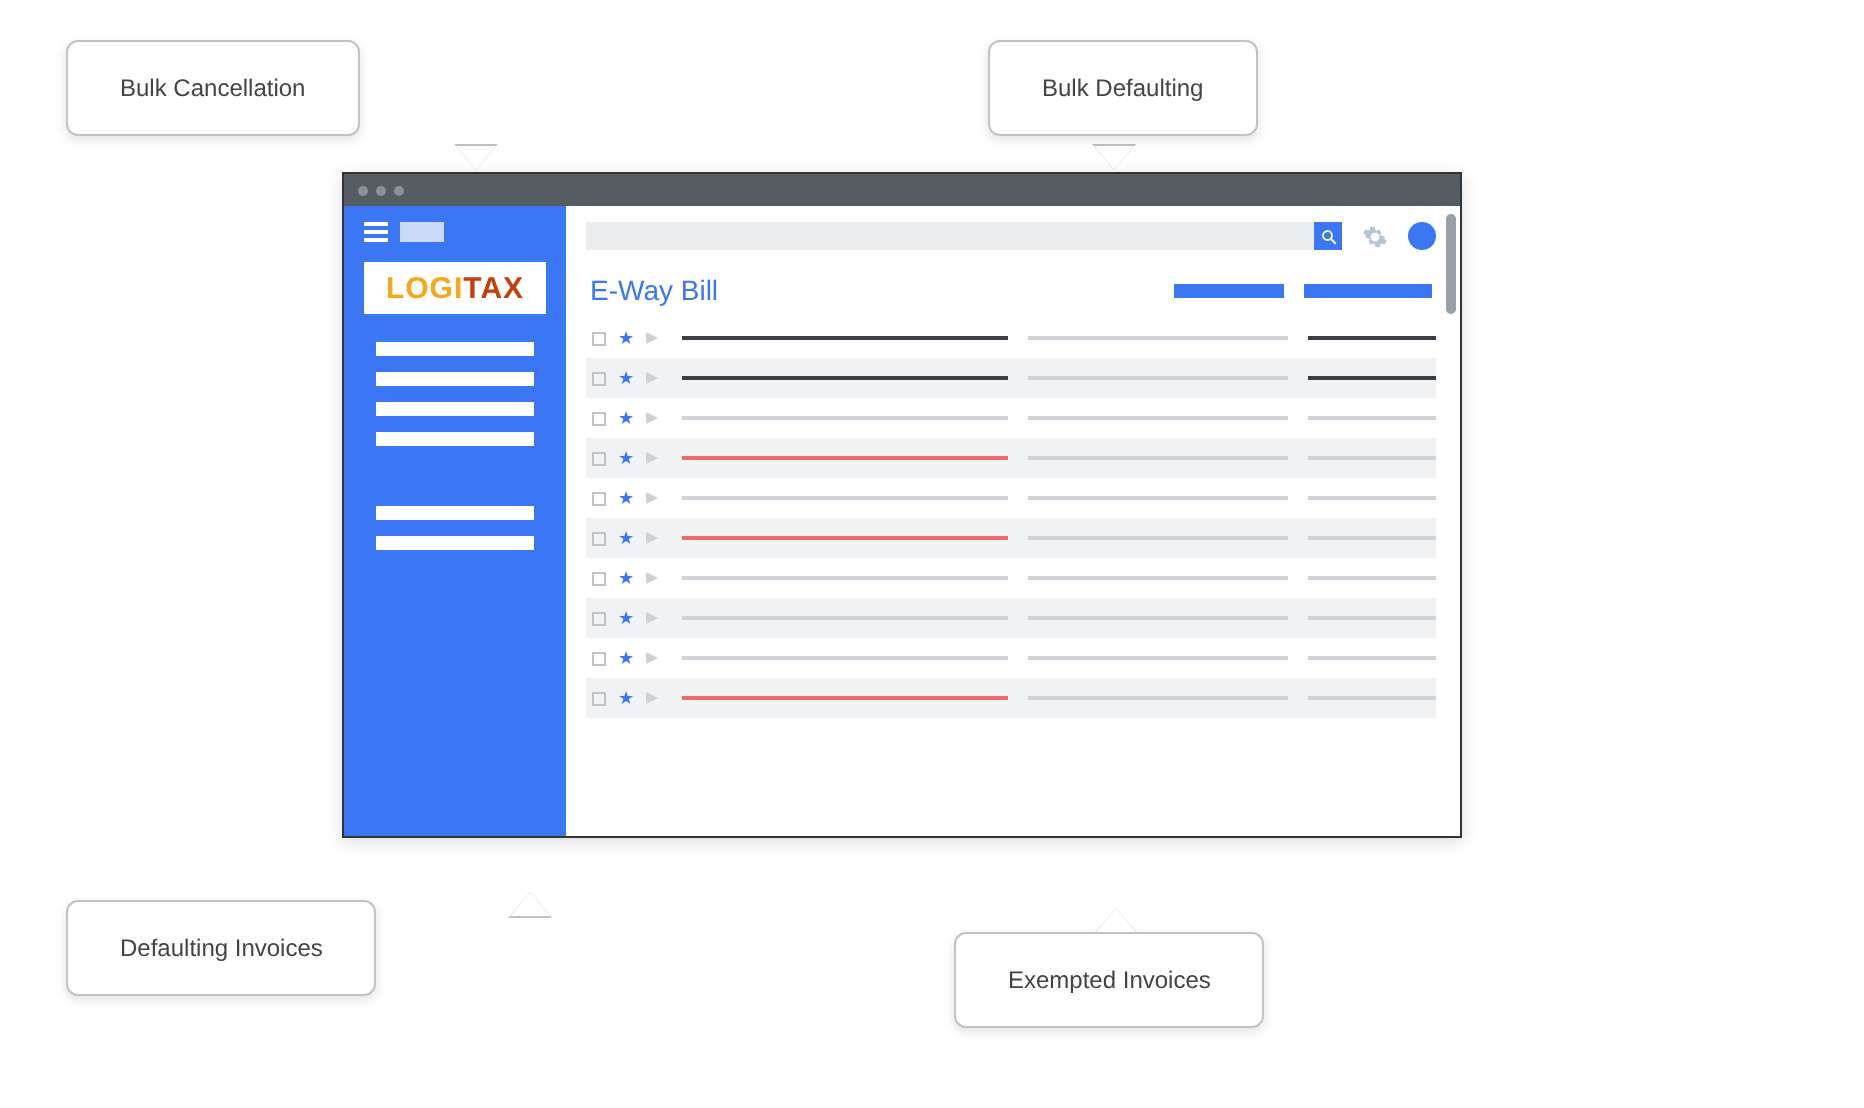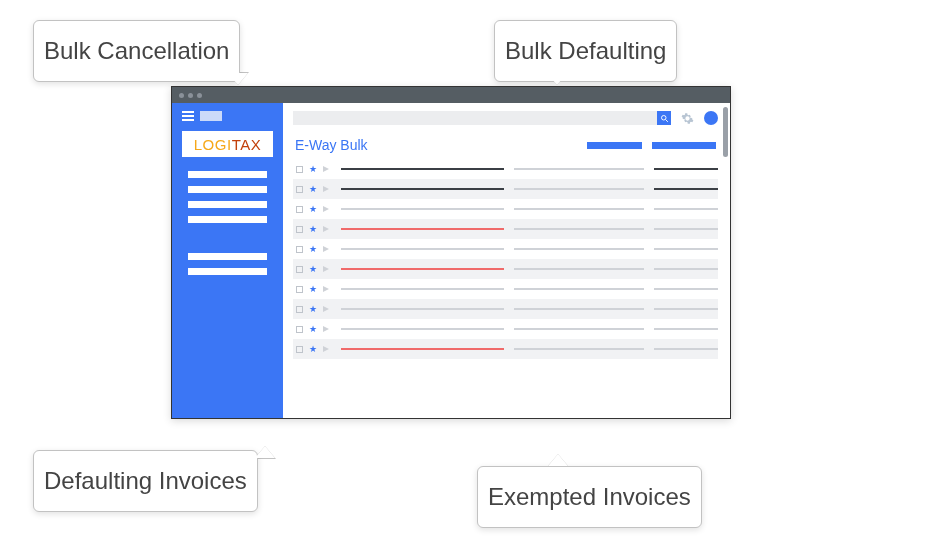--- a/index.html
+++ b/index.html
@@ -1,32 +1,32 @@
 <!DOCTYPE html>
 <html><head>
 <meta charset="utf-8">
 <style>
 *{box-sizing:border-box;margin:0;padding:0}
 body{font-family:-apple-system,BlinkMacSystemFont,"Segoe UI",Arial,sans-serif;background:#fff;width:932px;height:554px;position:relative}
-.callout{position:absolute;background:#fff;border:1px solid #c2c2c2;border-radius:6px;box-shadow:0 2px 6px rgba(0,0,0,0.12);padding:16px 10px;font-size:24px;color:#444;white-space:nowrap}
+.callout{position:absolute;background:#fff;border:1px solid #c2c2c2;border-radius:6px;box-shadow:0 2px 6px rgba(0,0,0,0.12);padding:16px 26px;font-size:12px;color:#444;white-space:nowrap}
 .callout-pointer{position:absolute;width:0;height:0}
 .pointer-down{border-left:10px solid transparent;border-right:10px solid transparent;border-top:12px solid #fff}
 .pointer-down::before{content:"";position:absolute;left:-11px;top:-13px;border-left:11px solid transparent;border-right:11px solid transparent;border-top:13px solid #c2c2c2;z-index:-1}
 .pointer-up{border-left:10px solid transparent;border-right:10px solid transparent;border-bottom:12px solid #fff}
 .pointer-up::before{content:"";position:absolute;left:-11px;top:0;border-left:11px solid transparent;border-right:11px solid transparent;border-bottom:13px solid #c2c2c2;z-index:-1}
 .window{position:absolute;left:171px;top:86px;width:560px;height:333px;border:1px solid #333;background:#fff;display:flex;flex-direction:column;box-shadow:0 2px 8px rgba(0,0,0,0.15)}
 .titlebar{height:16px;background:#555d63;display:flex;align-items:center;padding:0 7px;gap:4px}
 .titlebar .dot{width:5px;height:5px;border-radius:50%;background:#8a9199}
 .body{flex:1;display:flex;position:relative;overflow:hidden}
 .sidebar{width:111px;background:#3b76f5;display:flex;flex-direction:column;align-items:center;padding:8px 0}
 .sidebar-top{width:100%;padding:0 10px;display:flex;align-items:center;gap:6px;margin-bottom:10px}
 .menu-lines{display:flex;flex-direction:column;gap:2px}
 .menu-lines span{display:block;width:12px;height:2px;background:#fff}
 .tag-box{width:22px;height:10px;background:#cbdaf9}
-.logo{width:91px;height:26px;background:#fff;display:flex;align-items:center;justify-content:center;font-weight:400;font-size:15px;letter-spacing:0.5px;margin-bottom:14px}
+.logo{width:91px;height:26px;background:#fff;display:flex;align-items:center;justify-content:center;font-weight:700;font-size:15px;letter-spacing:0.5px;margin-bottom:14px}
 .logo .l1{color:#f6a81a}
 .logo .l2{color:#c2410c}
 .nav-group{width:100%;padding:0 16px;margin-bottom:22px}
 .nav-item{height:7px;background:#fff;margin-bottom:8px}
 .main{flex:1;display:flex;flex-direction:column;padding:8px 12px 0 10px}
 .topbar{display:flex;align-items:center;gap:10px;margin-bottom:12px}
 .searchbar{flex:1;height:14px;background:#ecedef;position:relative}
 .search-btn{position:absolute;right:0;top:0;width:14px;height:14px;background:#3b76f5;display:flex;align-items:center;justify-content:center}
 .search-btn svg{width:9px;height:9px}
 .gear{width:13px;height:13px;color:#b8c5d3}
@@ -116,21 +116,21 @@
                 <line x1="15" y1="15" x2="21" y2="21" stroke="#fff" stroke-width="2.5"></line>
               </svg>
           </div>
         </div>
         <svg class="gear" viewBox="0 0 24 24">
             <path fill="currentColor" d="M12 8a4 4 0 100 8 4 4 0 000-8zm9 4a9 9 0 01-.2 1.9l2.1 1.6-2 3.5-2.5-1a7 7 0 01-1.6.9l-.4 2.6h-4l-.4-2.6a7 7 0 01-1.6-.9l-2.5 1-2-3.5 2.1-1.6A9 9 0 013 12a9 9 0 01.2-1.9L1.1 8.5l2-3.5 2.5 1a7 7 0 011.6-.9L7.6 2.5h4l.4 2.6a7 7 0 011.6.9l2.5-1 2 3.5-2.1 1.6A9 9 0 0121 12z"></path>
           </svg>
         <div class="avatar"></div>
       </div>
       <div class="header-row">
-        <div class="header-title">E-Way Bulk</div>
+        <div class="header-title">E-Way Bill</div>
         <div class="header-bars">
           <div class="hbar b1"></div>
           <div class="hbar b2"></div>
         </div>
       </div>
       <div class="table" id="table">
           <div class="row">
             <div class="chk"></div>
             <div class="star">★</div>
             <div class="arrow">

